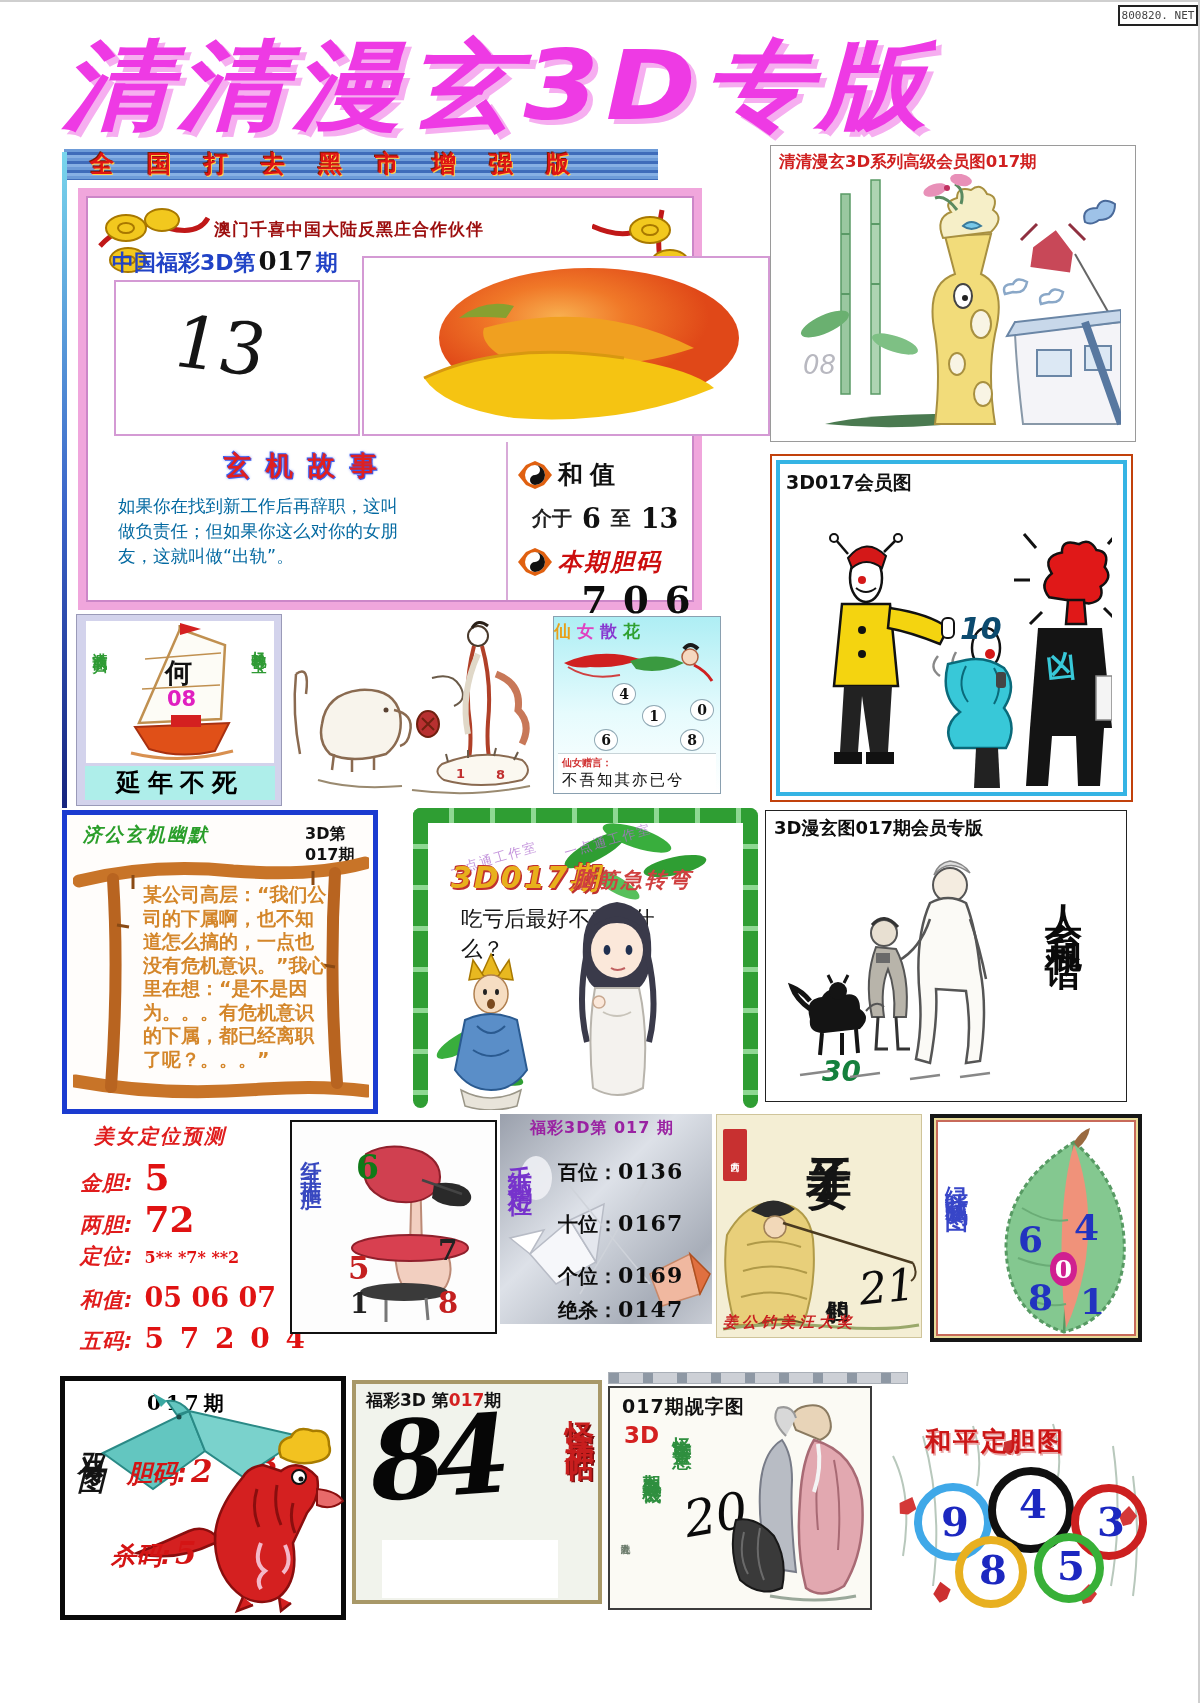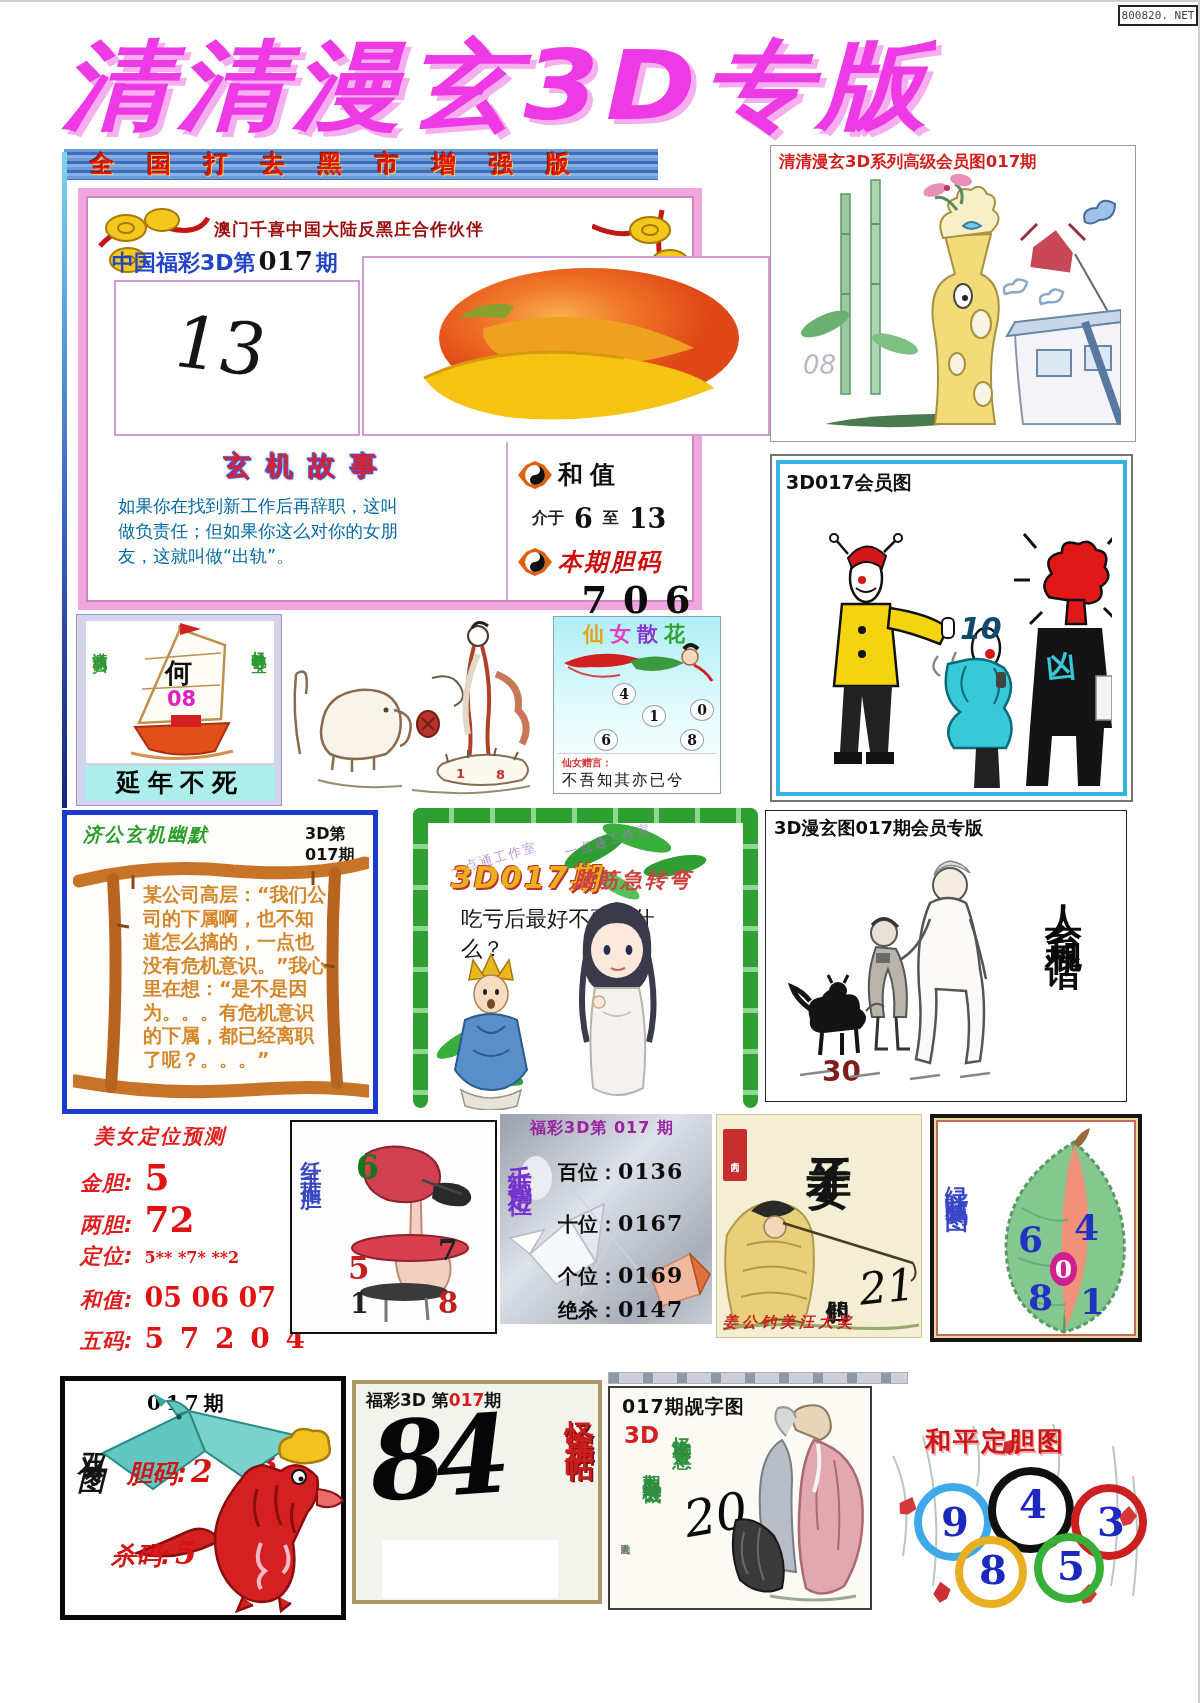--- a/index.html
+++ b/index.html
@@ -25,58 +25,58 @@
 .pm-issue .ip{color:#2143c6;font-size:22px}
 .pm-issue .inum{color:#111;font-size:26px;font-family:"DejaVu Serif",serif;padding:0 3px}
 .cell{border:2px solid #d49ad4;background:#fff}
 .hand13{font-family:"DejaVu Serif",serif;font-size:72px;color:#151515;display:inline-block;
   transform:rotate(7deg) skewX(-6deg);margin:22px 0 0 58px}
 .story-title{width:100%;text-align:center;font-size:27px;font-weight:bold;color:#e02020;letter-spacing:15px;
   text-shadow:0 0 3px #3a5cf0,1px 1px 0 #3a5cf0,-1px -1px 0 #3a5cf0}
 .story-line{font-size:17.5px;color:#0369a1;line-height:25px}
 .vc-row{display:flex;align-items:center;gap:6px;margin-top:12px}
 .hz{font-size:25px;font-weight:bold;letter-spacing:7px;color:#111;font-family:"DejaVu Serif",serif}
-.jz{font-size:16px;color:#222;font-weight:bold}
+.jz{font-size:20px;color:#222;font-weight:bold}
 .jn{font-size:27px;font-weight:bold;font-family:"DejaVu Serif",serif;color:#111;padding:0 4px}
 .dm{font-size:24px;font-weight:bold;color:#cc0e0e;letter-spacing:2px;font-style:italic}
 .dmv{font-size:37px;font-weight:bold;font-family:"DejaVu Serif",serif;letter-spacing:16px;color:#0c0c0c;
   width:100%;text-align:center;margin-top:0}
 .panel-boat{left:76px;top:612px;width:206px;height:192px;background:#d3d3ec;border:1px solid #9a9ab8}
 .boat-green{color:#2f9a34;font-weight:bold;font-size:15px;letter-spacing:2px}
 .boat-bottom{left:8px;top:151px;width:190px;height:34px;background:#aeeeea;color:#000;font-size:25px;
   font-weight:bold;letter-spacing:7px;text-align:center;line-height:34px}
 .panel-fairy{left:553px;top:614px;width:168px;height:178px;border:1px solid #8aa0b0;
   background:linear-gradient(180deg,#aeeef4,#e6fbfd 55%,#fff)}
-.fairy-title{left:0;top:3px;width:100%;text-align:center;font-size:21px;font-weight:bold;letter-spacing:6px}
+.fairy-title{left:0;top:3px;width:100%;text-align:left;font-size:17px;font-weight:bold;letter-spacing:6px}
 .fc0{color:#e8a018}.fc1{color:#e040c0}.fc2{color:#8838d0}.fc3{color:#30a030}
 .bubble{position:absolute;width:24px;height:22px;background:#fff;border:1.5px solid #8fa8b4;border-radius:50%;
   font:bold 14px "DejaVu Serif",serif;color:#111;display:flex;align-items:center;justify-content:center}
 .fairy-note{left:4px;top:136px;width:158px;height:40px;background:#fff;border-top:1px solid #c8d4d8;padding:2px 4px}
 .panel-jigong{left:62px;top:808px;width:316px;height:304px;border:5px solid #1b3bd0;background:#fffdfb}
 .jg-title{left:16px;top:7px;font-size:19px;font-weight:bold;font-style:italic;color:#2a9e2a;letter-spacing:2px}
 .jg-issue{left:238px;top:9px;font-size:16px;font-weight:bold;color:#111}
 .jg-line{font-size:19px;line-height:23.5px;color:#d4862a;font-weight:bold}
 .panel-riddle{left:405px;top:800px;width:360px;height:312px;background:#fff}
 .bamboo-h{background:repeating-linear-gradient(90deg,#2f9e33 0 36px,#8fd893 36px 41px);border-radius:8px}
 .bamboo-v{background:repeating-linear-gradient(180deg,#2f9e33 0 36px,#8fd893 36px 41px);border-radius:8px}
 .riddle-issue{left:46px;top:56px;font-size:30px;font-weight:900;font-style:italic;color:#e8b01c;
   text-shadow:1.5px 1.5px 0 #c03030,-1px -1px 0 #c03030;letter-spacing:2px}
 .riddle-tag{left:168px;top:64px;font-size:21px;font-weight:bold;font-style:italic;color:#d04040;letter-spacing:3px}
 .riddle-q{left:56px;top:102px;width:260px;font-size:21.5px;color:#141414;line-height:30px}
 .wmark{position:absolute;font-size:13px;color:#b070d0;opacity:.75;transform:rotate(-16deg);letter-spacing:2px}
 .panel-mtop{left:770px;top:143px;width:366px;height:297px;border:1.5px solid #9a9a9a;background:#fff}
 .mtop-h{left:8px;top:5px;font-size:16.5px;font-weight:bold;color:#d02020}
-.panel-mmid{left:770px;top:452px;width:363px;height:348px;border:2px solid #737373;background:#fff}
+.panel-mmid{left:770px;top:452px;width:363px;height:348px;border:2px solid #c2410c;background:#fff}
 .mmid-inner{left:4px;top:4px;right:4px;bottom:4px;border:4px solid #35b4e4;position:absolute}
 .mmid-h{left:14px;top:14px;font-size:19px;font-weight:bold;color:#111;z-index:3}
 .mmid-10{left:188px;top:155px;font-size:30px;font-weight:bold;font-style:italic;color:#0c4a6e;z-index:2}
 .panel-mbot{left:765px;top:808px;width:362px;height:292px;border:1.5px solid #222;background:#fff}
 .mbot-h{left:8px;top:5px;font-size:18px;font-weight:bold;color:#0c0c0c}
 .mbot-slogan{left:272px;top:64px;height:228px;font-size:37px;font-weight:bold;color:#0a0a0a;letter-spacing:16px}
-.mbot-30{left:56px;top:244px;font-size:28px;font-weight:bold;color:#7f1d1d}
+.mbot-30{left:56px;top:244px;font-size:28px;font-weight:bold;font-style:italic;color:#15803d}
 .beauty-row{position:absolute;white-space:nowrap}
 .b-label{font-size:21px;font-weight:bold;font-style:italic;color:#e01c1c;letter-spacing:1px}
 .b-val{font-family:"DejaVu Serif",serif;font-weight:bold;color:#e01212;padding-left:6px}
 .panel-hand{left:290px;top:1118px;width:207px;height:214px;border:2.5px solid #111;background:#fdfdfd}
 .hand-title{left:5px;top:22px;height:180px;font-size:21px;font-weight:bold;color:#3848c0;letter-spacing:10px}
 .hnum{position:absolute;font-family:"DejaVu Serif",serif;font-weight:bold}
 .panel-crane{left:500px;top:1112px;width:212px;height:210px;
   background:linear-gradient(135deg,#9aa0ac,#dde1e8 42%,#a8aeb9 80%,#c9cdd5)}
 .crane-h{left:30px;top:4px;font-size:16px;font-weight:bold;color:#9a22a2;letter-spacing:1px}
 .crane-title{left:4px;top:32px;height:178px;font-size:24px;font-weight:bold;color:#7733cc;letter-spacing:7px}

